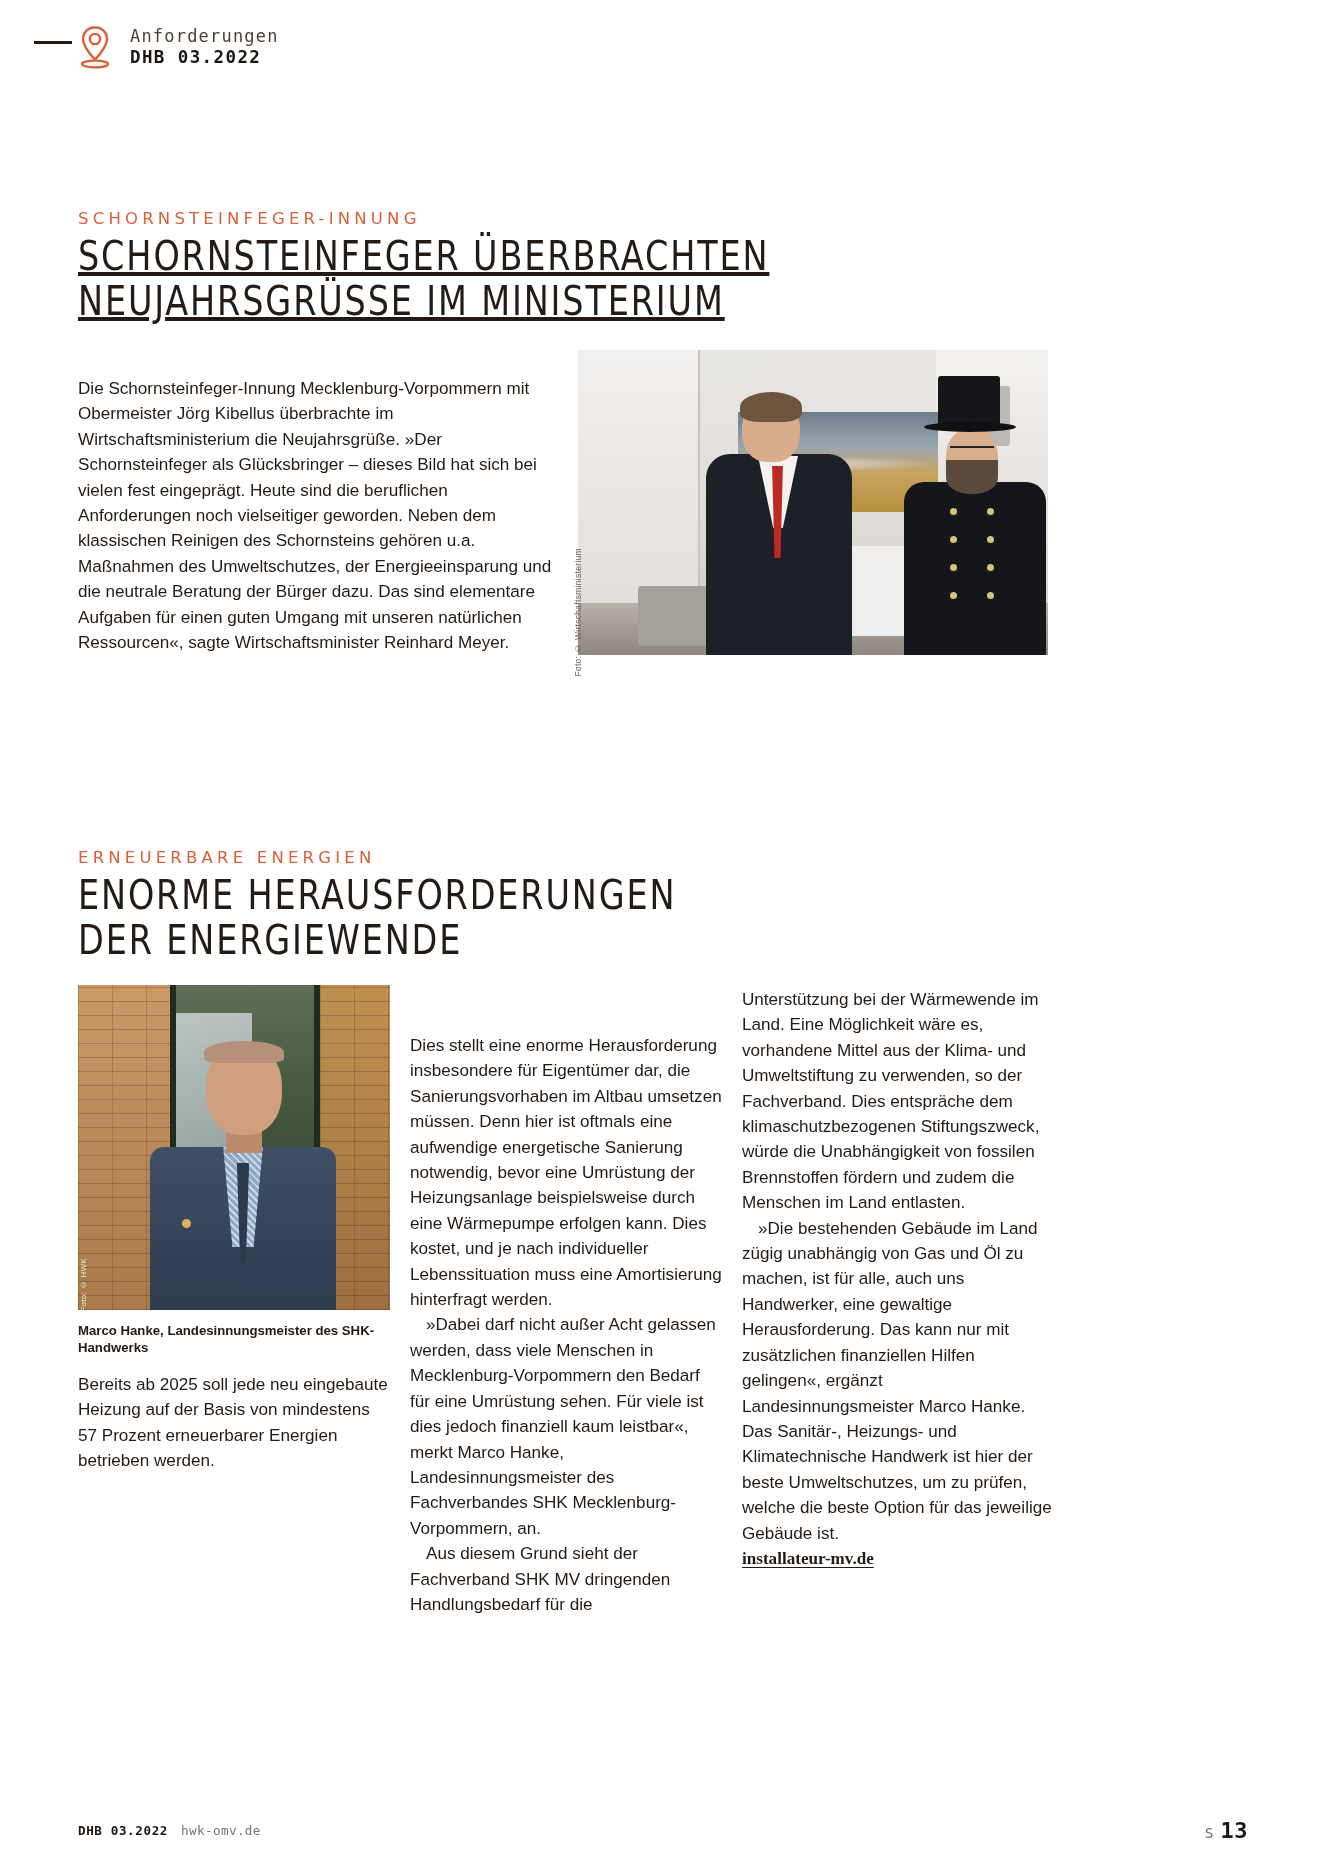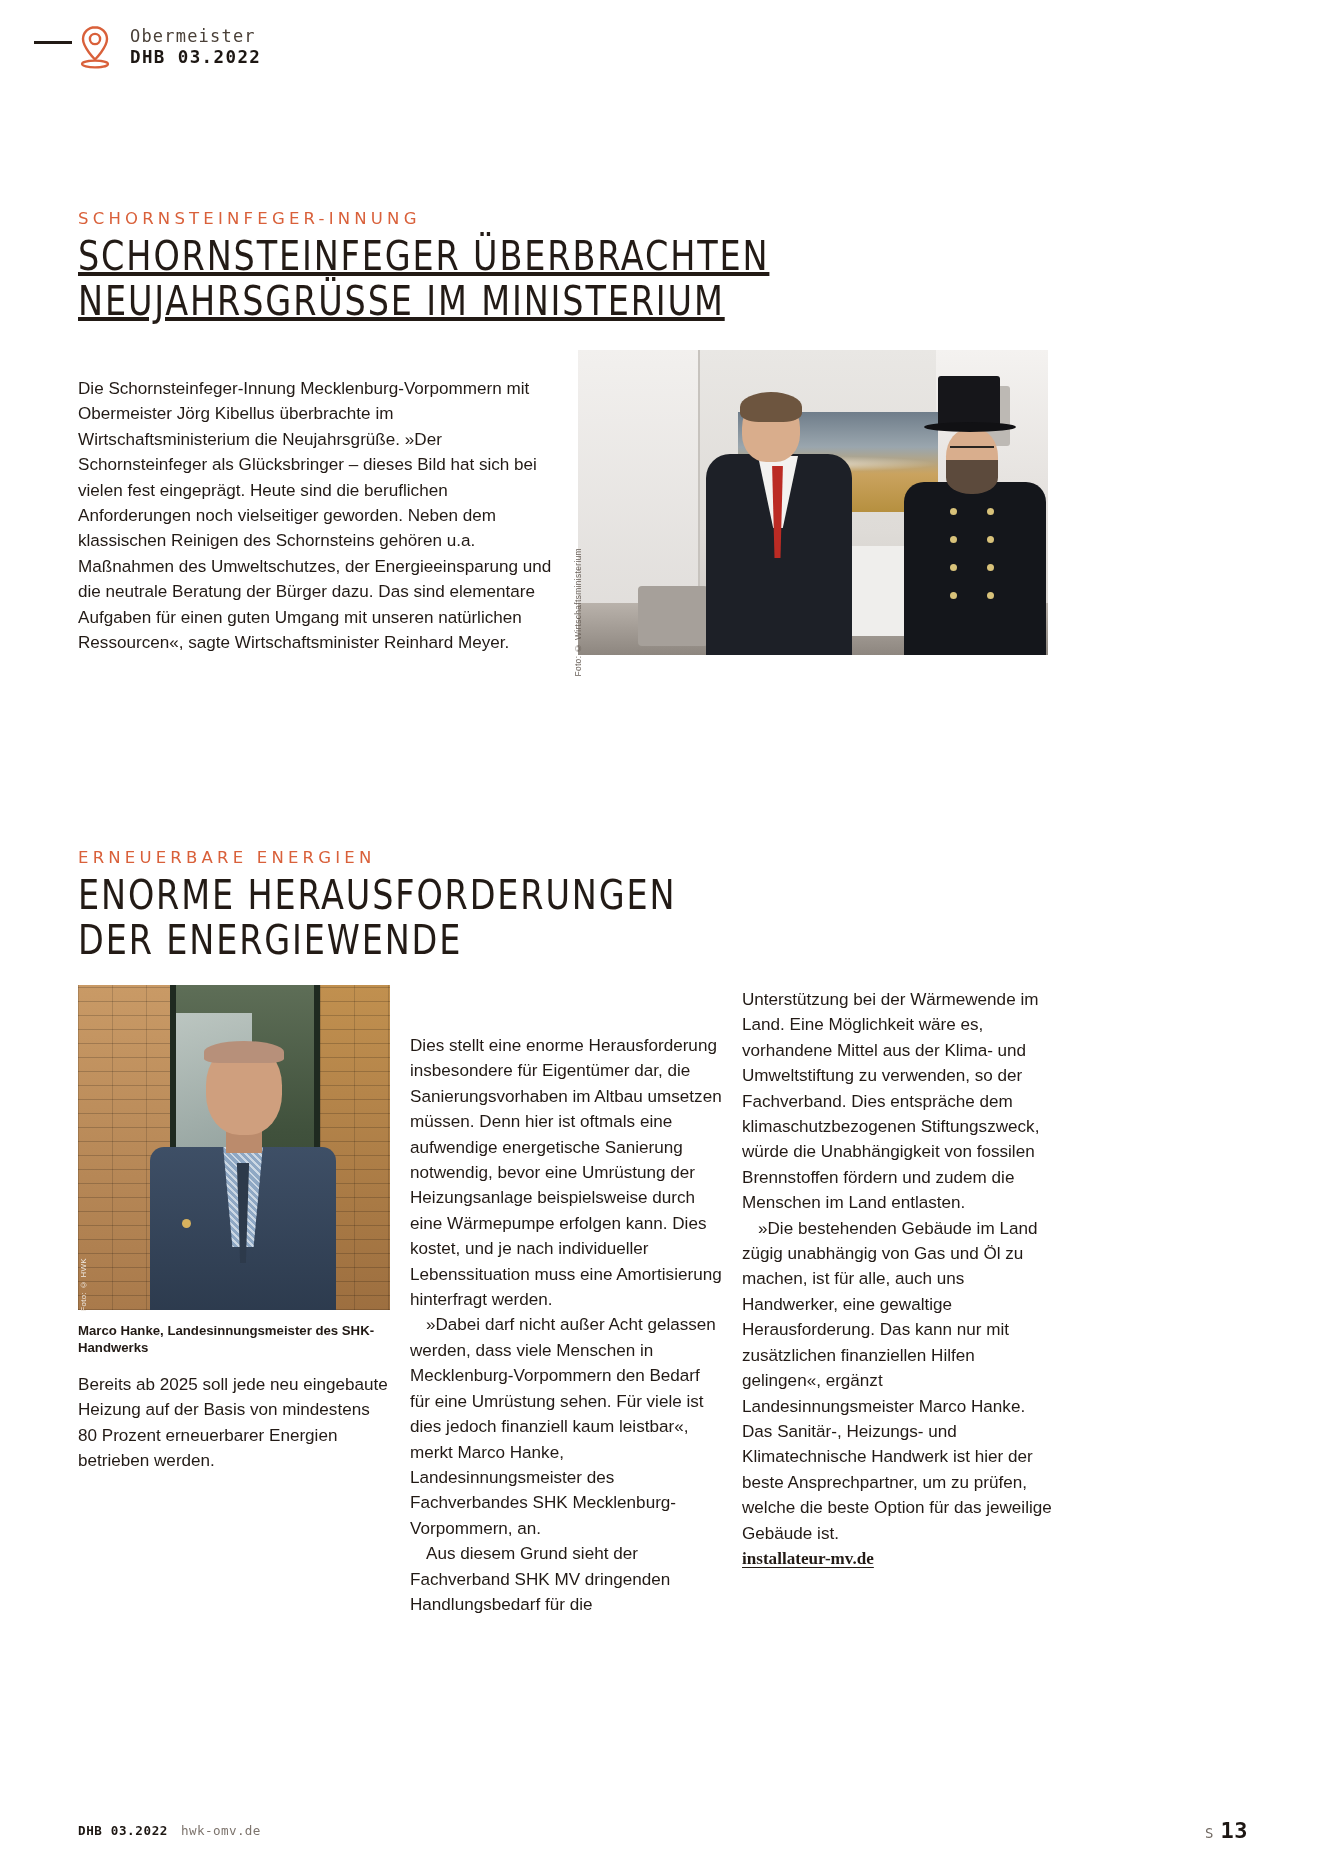--- a/index.html
+++ b/index.html
@@ -298,21 +298,21 @@
 
   <div class="masthead">
     <span>
       <svg class="pin-icon" viewBox="0 0 34 46" xmlns="http://www.w3.org/2000/svg">
         <path d="M17 3.2c-6.6 0-12 5.3-12 11.9 0 8.4 12 20.4 12 20.4s12-12 12-20.4c0-6.6-5.4-11.9-12-11.9z" fill="none" stroke="#d9603a" stroke-width="2.4"></path>
         <circle cx="17" cy="15" r="5.1" fill="none" stroke="#d9603a" stroke-width="2.4"></circle>
         <ellipse cx="17" cy="40" rx="13" ry="3.4" fill="none" stroke="#d9603a" stroke-width="2.2"></ellipse>
       </svg>
     </span>
     <span class="masthead-text">
-      <span class="masthead-kicker">Obermeister</span>
+      <span class="masthead-kicker">Anforderungen</span>
       <span class="masthead-issue">DHB 03.2022</span>
     </span>
   </div>
 
   <div id="article-one">
 
     <div id="a1-kicker" class="kicker">SCHORNSTEINFEGER-INNUNG</div>
 
     <div id="a1-headline">
       <div class="headline">SCHORNSTEINFEGER ÜBERBRACHTEN</div>
@@ -391,33 +391,33 @@
           <div class="s2-hairline"></div>
           <div class="s2-pin"></div>
         </div>
       </div>
     </div>
     <div id="a2-credit">Foto: © HWK</div>
 
     <div id="a2-caption">Marco Hanke, Landesinnungsmeister des SHK-Handwerks</div>
 
     <div id="a2-col1-lower" class="bodytext">
-      <p>Bereits ab 2025 soll jede neu eingebaute Heizung auf der Basis von mindestens 80 Prozent erneuerbarer Energien betrieben werden.</p>
+      <p>Bereits ab 2025 soll jede neu eingebaute Heizung auf der Basis von mindestens 57 Prozent erneuerbarer Energien betrieben werden.</p>
     </div>
 
     <div id="a2-col2" class="bodytext">
       <p>Dies stellt eine enorme Herausforderung insbesondere für Eigentümer dar, die Sanierungsvorhaben im Altbau umsetzen müssen. Denn hier ist oftmals eine aufwendige energetische Sanierung notwendig, bevor eine Umrüstung der Heizungsanlage beispielsweise durch eine Wärmepumpe erfolgen kann. Dies kostet, und je nach individueller Lebenssituation muss eine Amortisierung hinterfragt werden.</p>
       <p class="indent">»Dabei darf nicht außer Acht gelassen werden, dass viele Menschen in Mecklenburg-Vorpommern den Bedarf für eine Umrüstung sehen. Für viele ist dies jedoch finanziell kaum leistbar«, merkt Marco Hanke, Landesinnungsmeister des Fachverbandes SHK Mecklenburg-Vorpommern, an.</p>
       <p class="indent">Aus diesem Grund sieht der Fachverband SHK MV dringenden Handlungsbedarf für die</p>
     </div>
 
     <div id="a2-col3" class="bodytext">
       <p>Unterstützung bei der Wärmewende im Land. Eine Möglichkeit wäre es, vorhandene Mittel aus der Klima- und Umweltstiftung zu verwenden, so der Fachverband. Dies entspräche dem klimaschutzbezogenen Stiftungszweck, würde die Unabhängigkeit von fossilen Brennstoffen fördern und zudem die Menschen im Land entlasten.</p>
       <p class="indent">»Die bestehenden Gebäude im Land zügig unabhängig von Gas und Öl zu machen, ist für alle, auch uns Handwerker, eine gewaltige Herausforderung. Das kann nur mit zusätzlichen finanziellen Hilfen gelingen«, ergänzt Landesinnungsmeister Marco Hanke.</p>
-      <p>Das Sanitär-, Heizungs- und Klimatechnische Handwerk ist hier der beste Ansprechpartner, um zu prüfen, welche die beste Option für das jeweilige Gebäude ist.</p>
+      <p>Das Sanitär-, Heizungs- und Klimatechnische Handwerk ist hier der beste Umweltschutzes, um zu prüfen, welche die beste Option für das jeweilige Gebäude ist.</p>
       <a class="weblink" href="#">installateur-mv.de</a>
     </div>
   </div>
 
   <div class="footer-rule"></div>
 
   <div id="footer-left">
     <span class="footer-issue">DHB 03.2022</span>
     <span class="footer-url">hwk-omv.de</span>
   </div>

